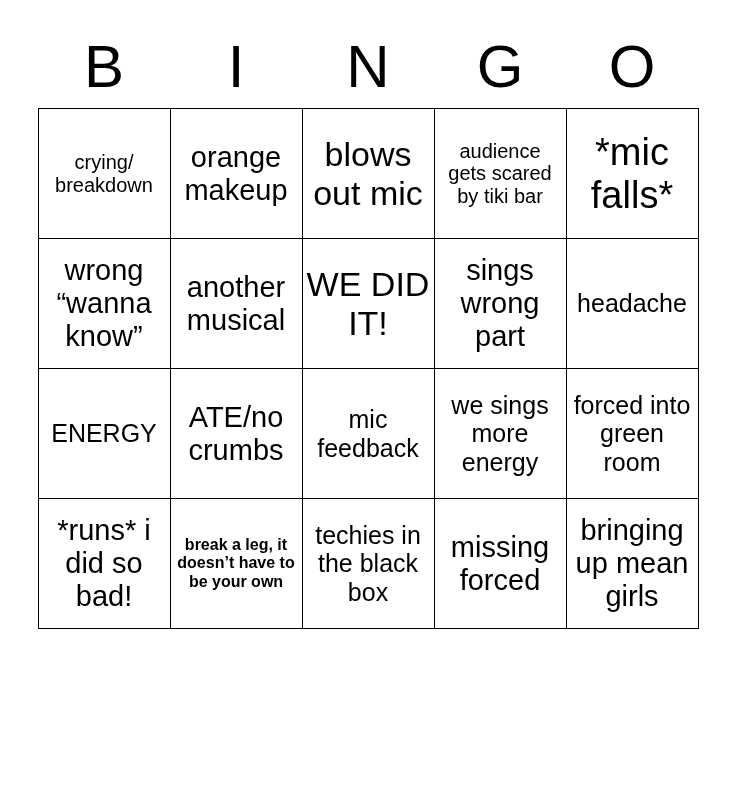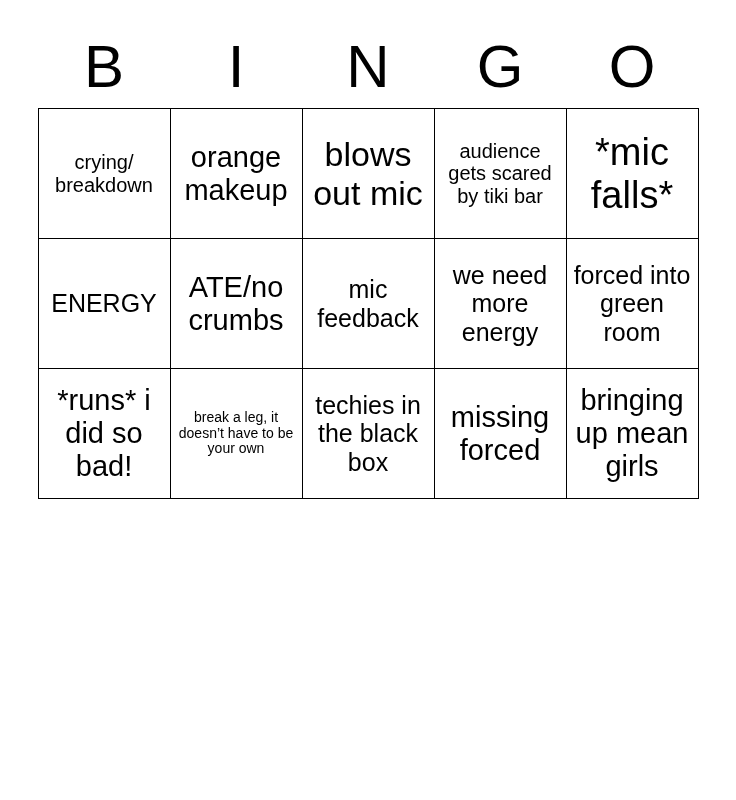--- a/index.html
+++ b/index.html
@@ -48,21 +48,21 @@
     border: 1px solid #000000;
     width: 132px;
     height: 130px;
     text-align: center;
     vertical-align: middle;
     padding: 2px 4px;
     box-sizing: border-box;
     line-height: 1.13;
     font-family: "Liberation Sans", sans-serif;
   }
-  .fs-14 { font-size: 14px; }
+  .fs-14 { font-size: 16px; font-weight: bold; }
   .fs-16 { font-size: 20px; }
   .fs-20 { font-size: 25px; }
   .fs-24 { font-size: 29px; }
   .fs-28 { font-size: 34px; }
   .fs-32 { font-size: 38px; margin-left: 21px; }
 </style>
 </head>
 <body>
 
 <div class="page">
@@ -78,24 +78,31 @@
   <table class="grid">
     <tbody>
       <tr>
         <td class="fs-16">crying/ breakdown</td>
         <td class="fs-24">orange makeup</td>
         <td class="fs-28">blows out mic</td>
         <td class="fs-16">audience gets scared by tiki bar</td>
         <td class="fs-32">*mic falls*</td>
       </tr>
       <tr>
+        <td class="fs-24">wrong “wanna know”</td>
+        <td class="fs-24">another musical</td>
+        <td class="fs-28">WE DID IT!</td>
+        <td class="fs-24">sings wrong part</td>
+        <td class="fs-20">headache</td>
+      </tr>
+      <tr>
         <td class="fs-20">ENERGY</td>
         <td class="fs-24">ATE/no crumbs</td>
         <td class="fs-20">mic feedback</td>
-        <td class="fs-20">we need more energy</td>
+        <td class="fs-20">we sings more energy</td>
         <td class="fs-20">forced into green room</td>
       </tr>
       <tr>
         <td class="fs-24">*runs* i did so bad!</td>
         <td class="fs-14">break a leg, it doesn’t have to be your own</td>
         <td class="fs-20">techies in the black box</td>
         <td class="fs-24">missing forced</td>
         <td class="fs-24">bringing up mean girls</td>
       </tr>
     </tbody>

